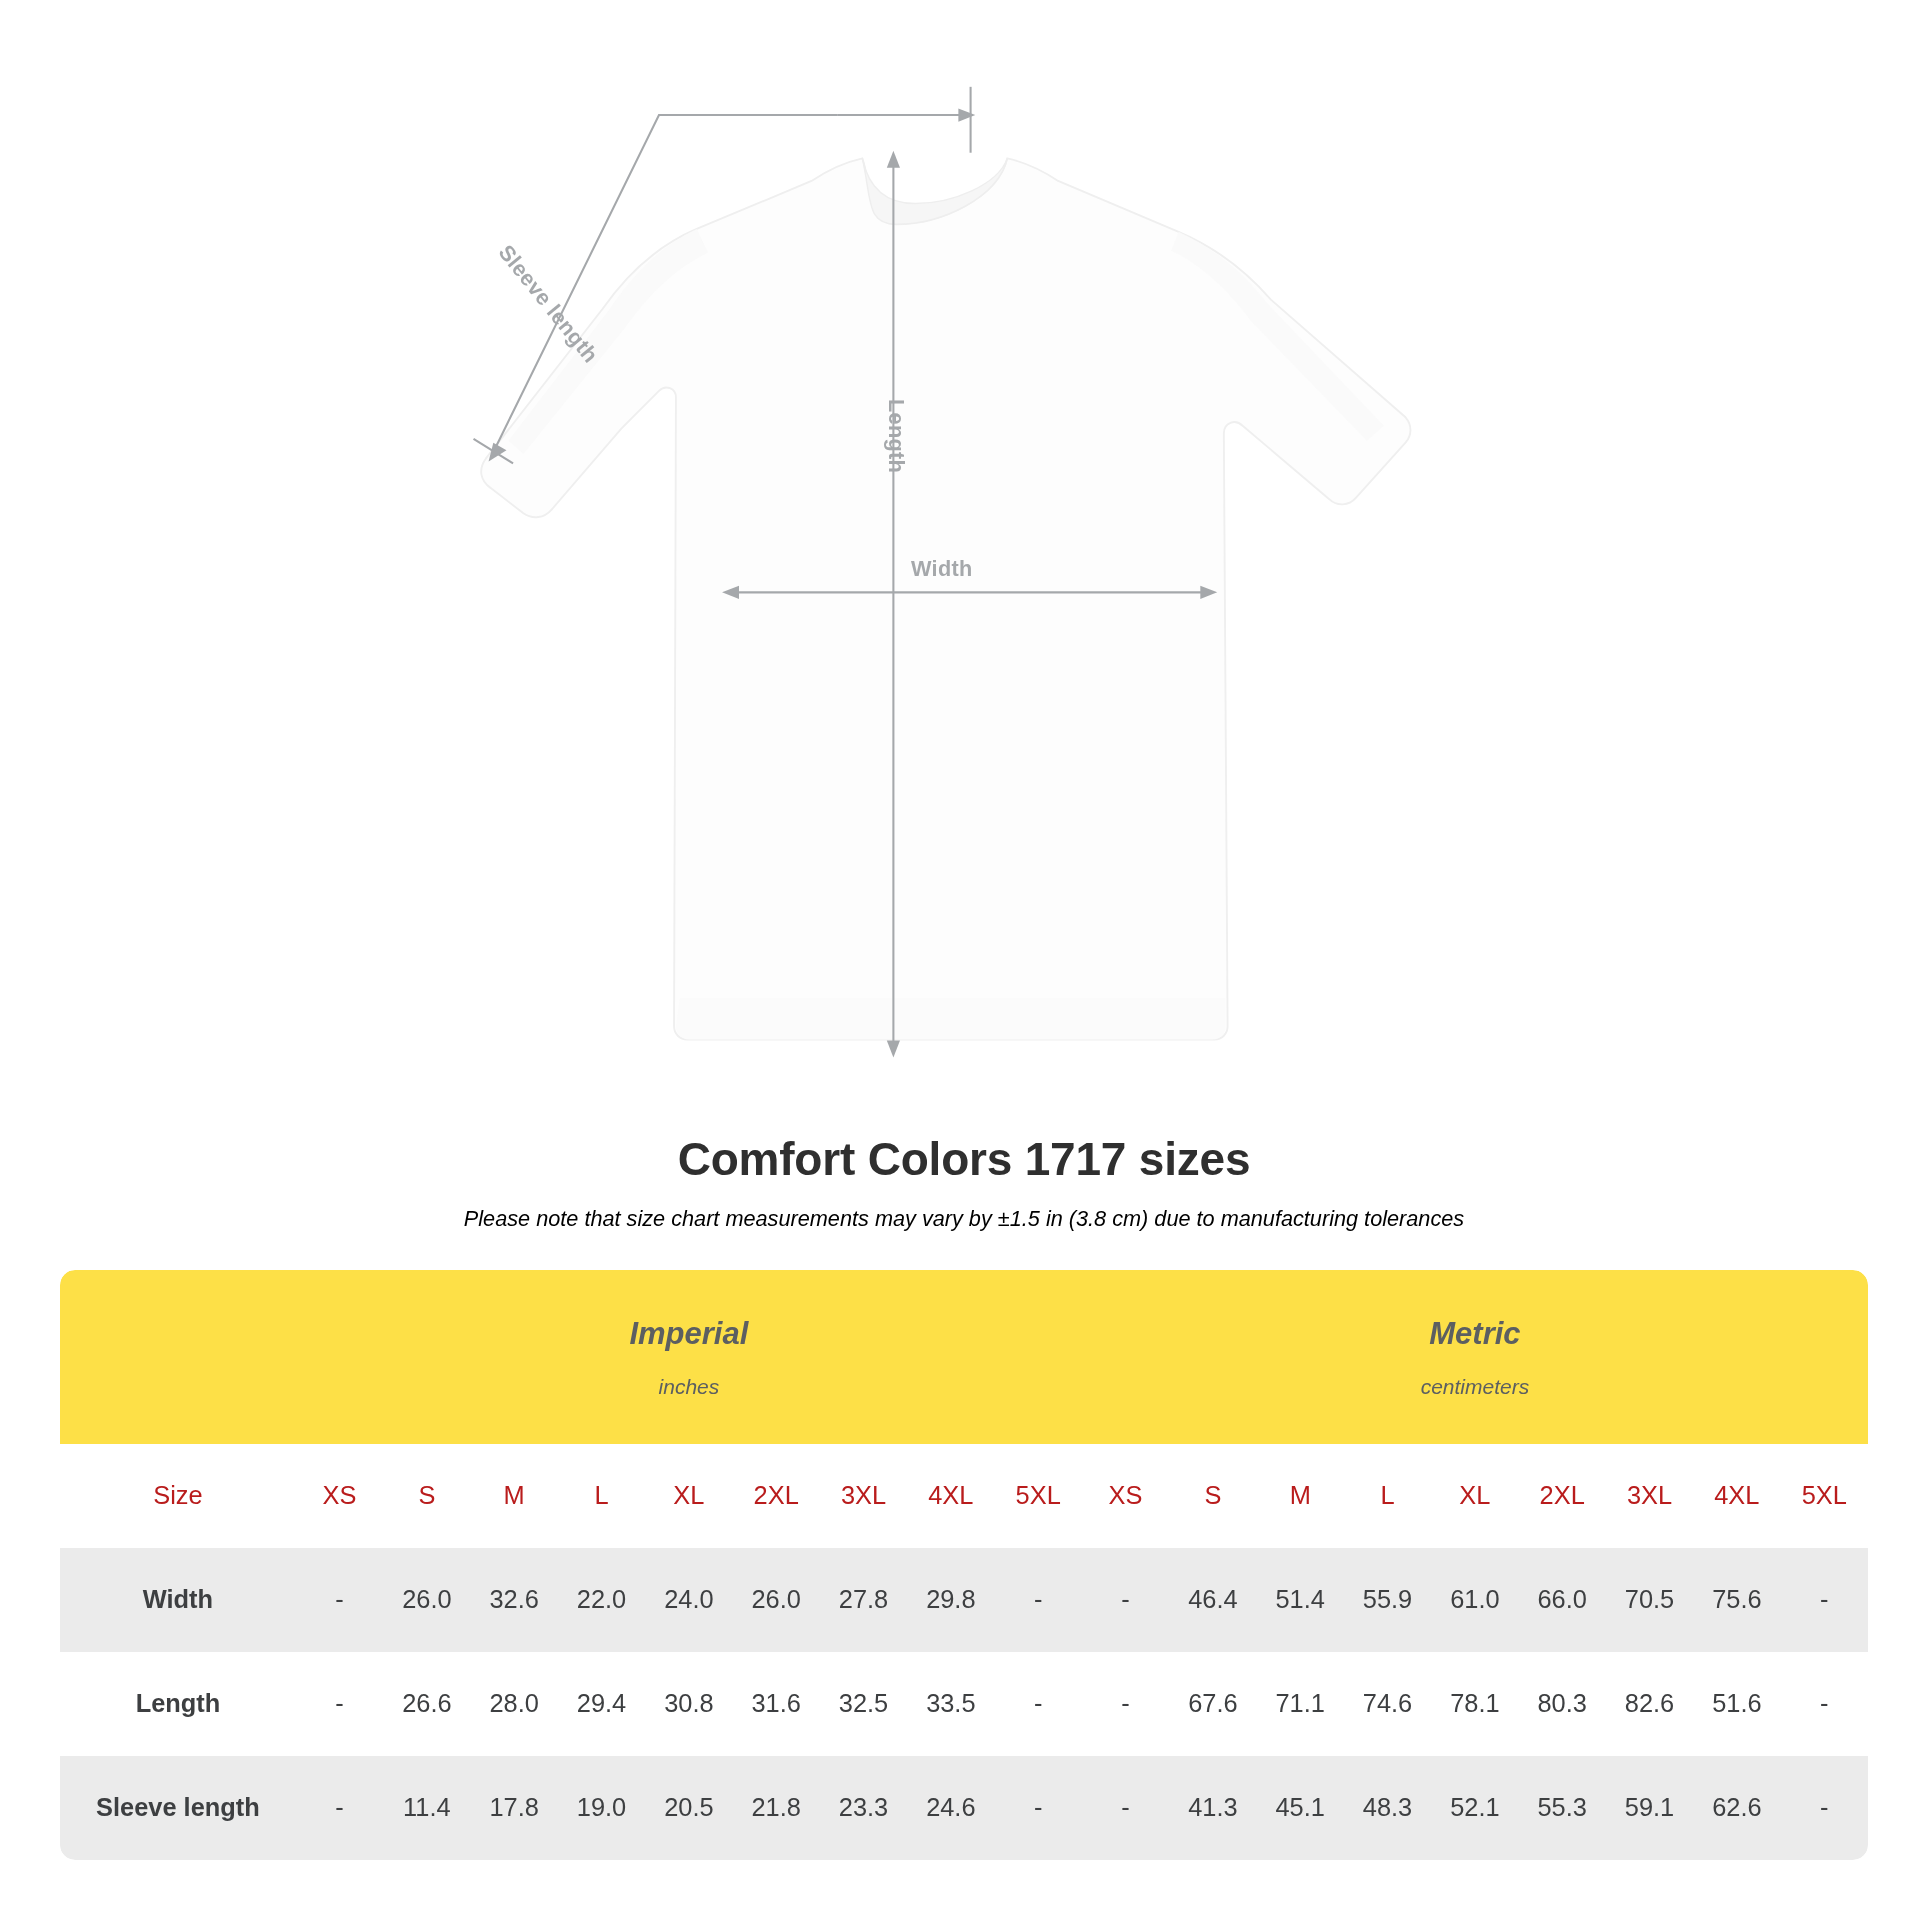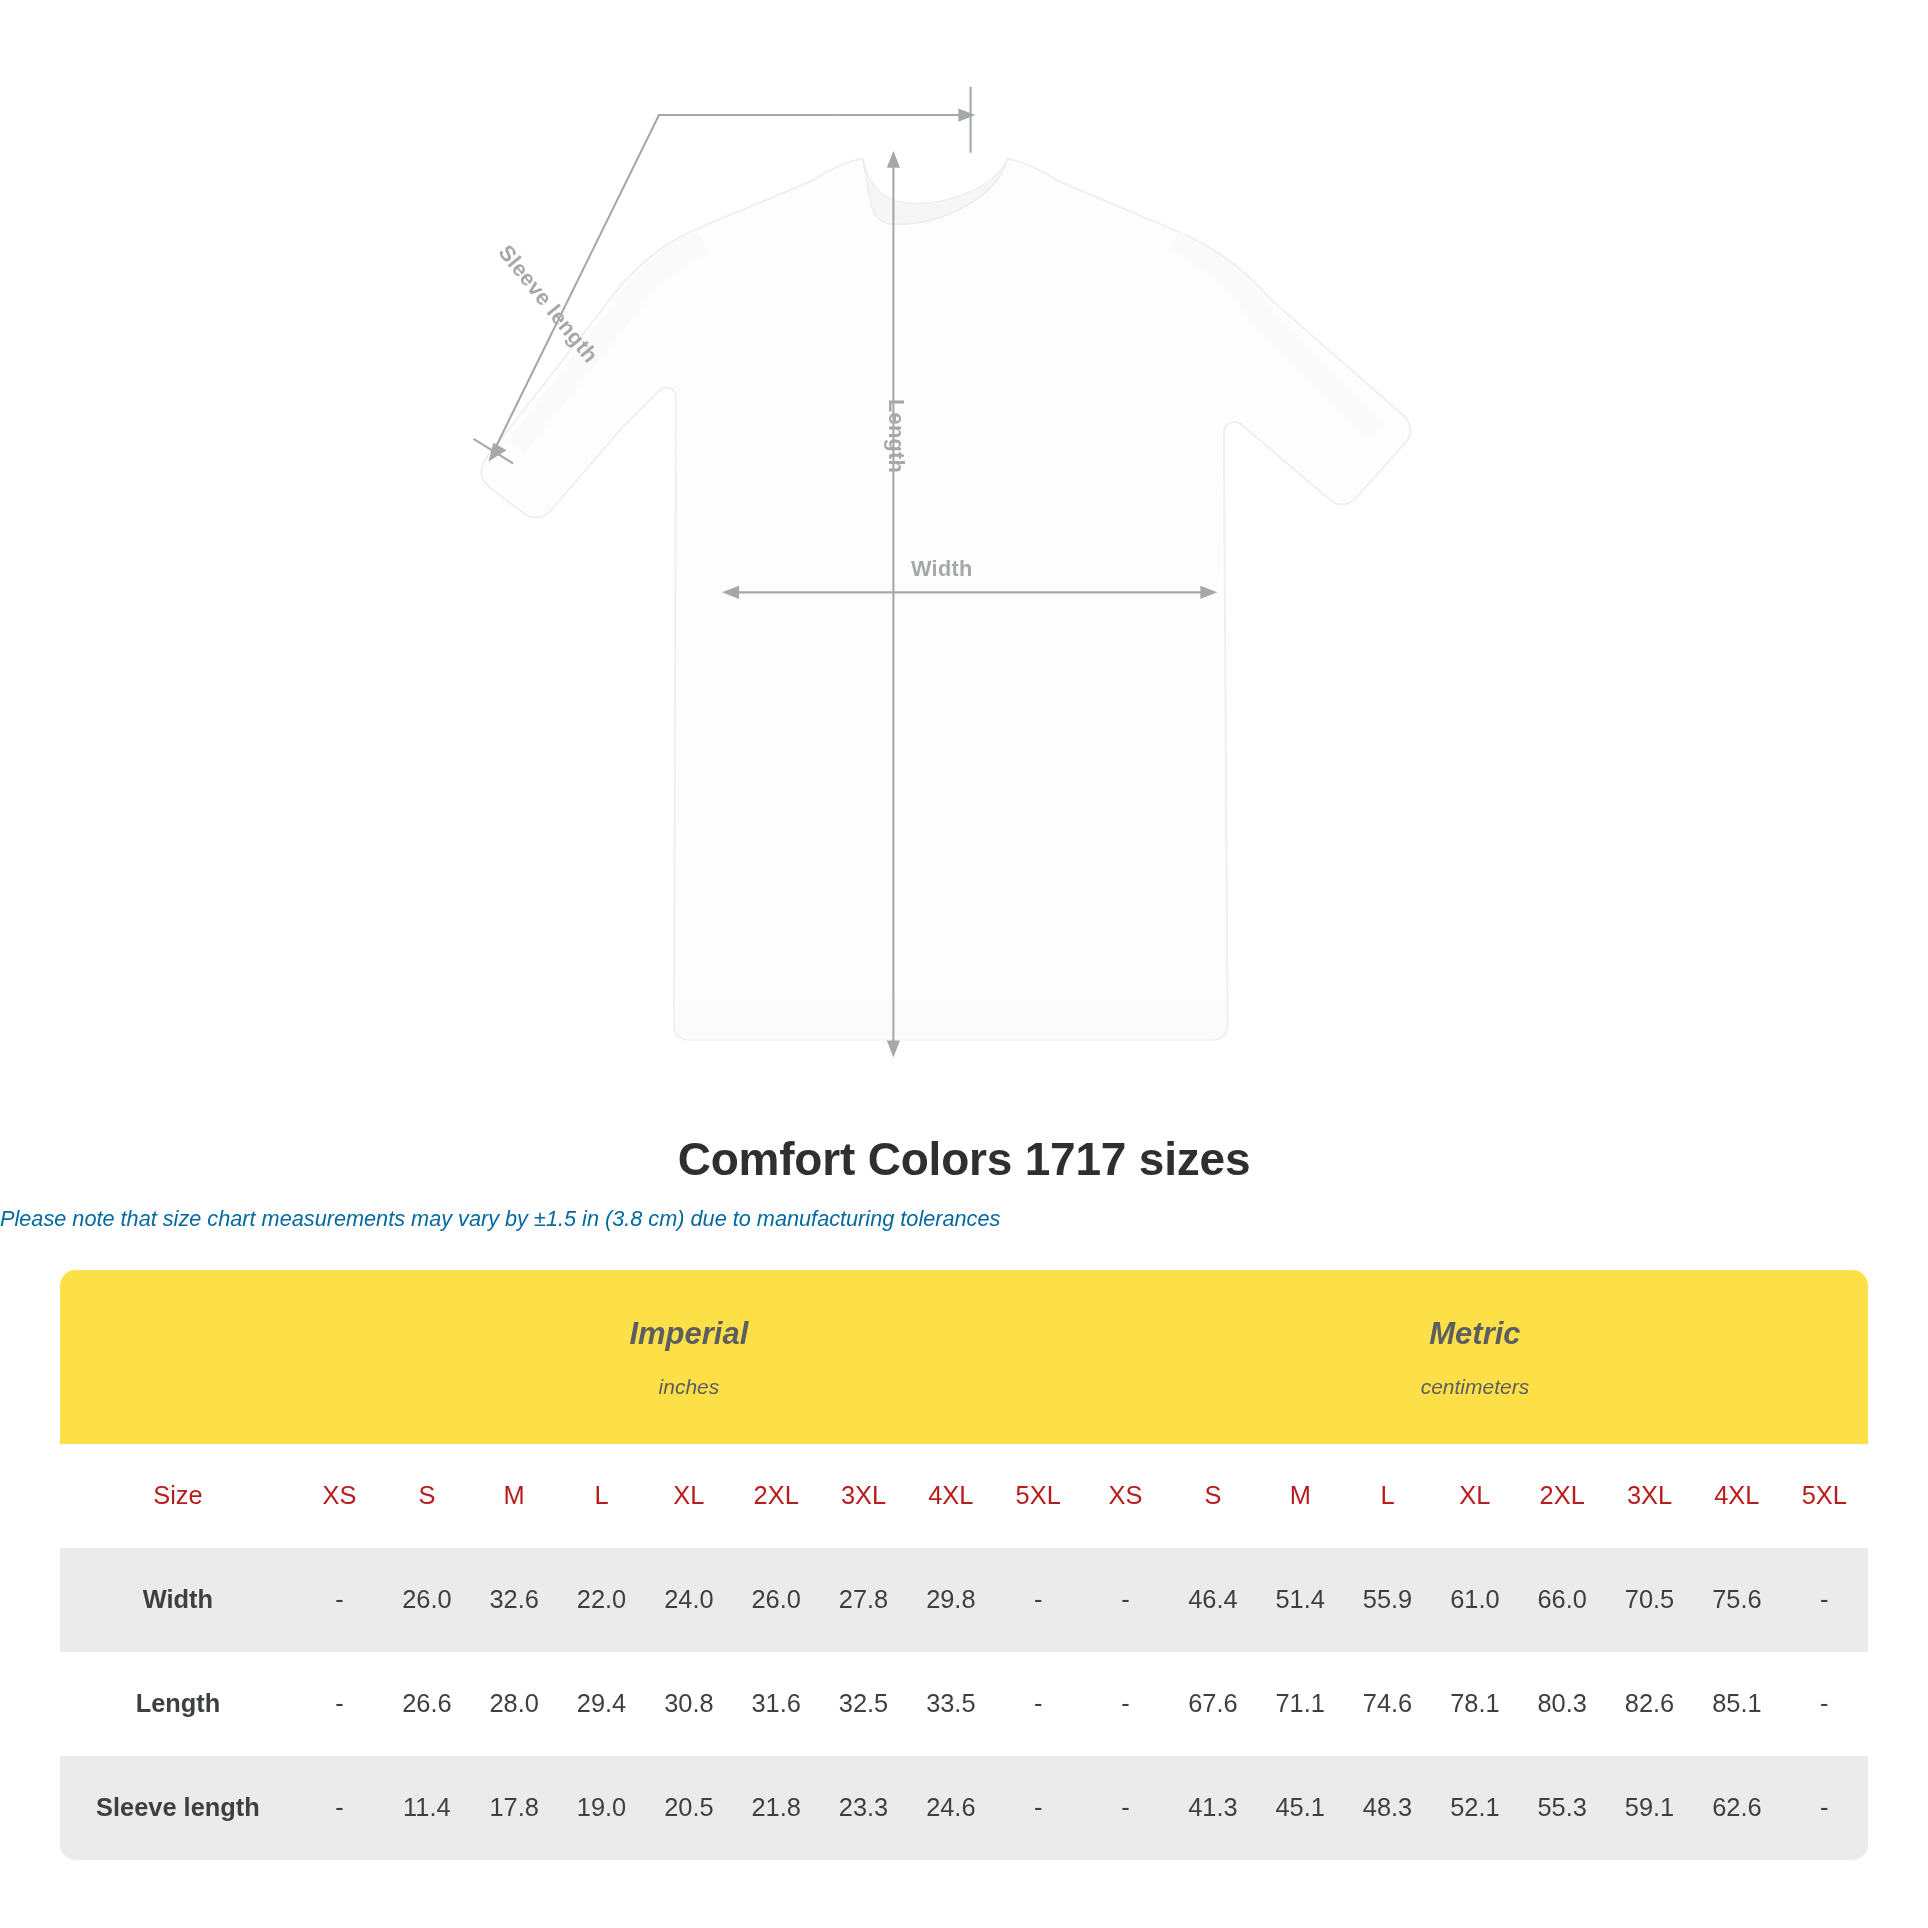--- a/index.html
+++ b/index.html
@@ -64,24 +64,24 @@
   .chart-heading {
     text-align: center;
     font-size: 46px;
     font-weight: bold;
     color: #2f2f2f;
     margin: 16px;
     padding: 0 0 3.8px 0;
     letter-spacing: -0.2px;
   }
   .chart-note {
-    text-align: left;
+    text-align: center;
     font-size: 21.7px;
     font-style: italic;
-    color: #0369a1;
+    color: #000000;
     margin: 13px 0 0 0;
   }
 
   
   .table-wrap {
     margin: 38px 60px 0 60px;
     border-radius: 15px;
     overflow: hidden;
     background: #ffffff;
   }
@@ -304,21 +304,21 @@
           <td>32.5</td>
           <td>33.5</td>
           <td>-</td>
           <td>-</td>
           <td>67.6</td>
           <td>71.1</td>
           <td>74.6</td>
           <td>78.1</td>
           <td>80.3</td>
           <td>82.6</td>
-          <td>85.1</td>
+          <td>51.6</td>
           <td>-</td>
         </tr>
 
         <tr class="data-row shaded">
           <td class="rowlabel">Sleeve length</td>
           <td>-</td>
           <td>11.4</td>
           <td>17.8</td>
           <td>19.0</td>
           <td>20.5</td>

